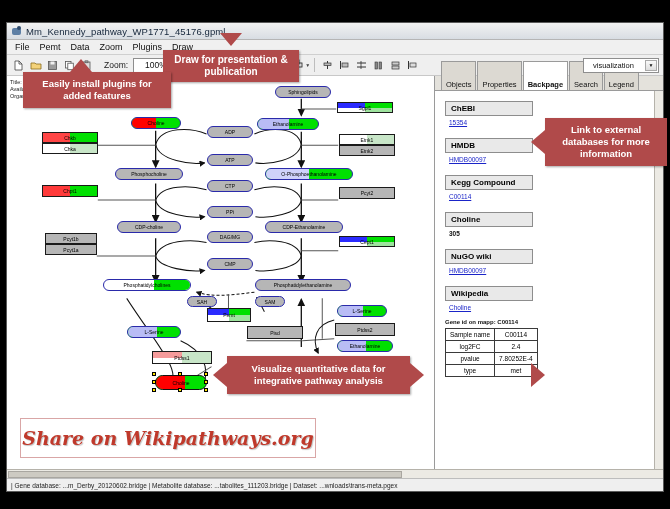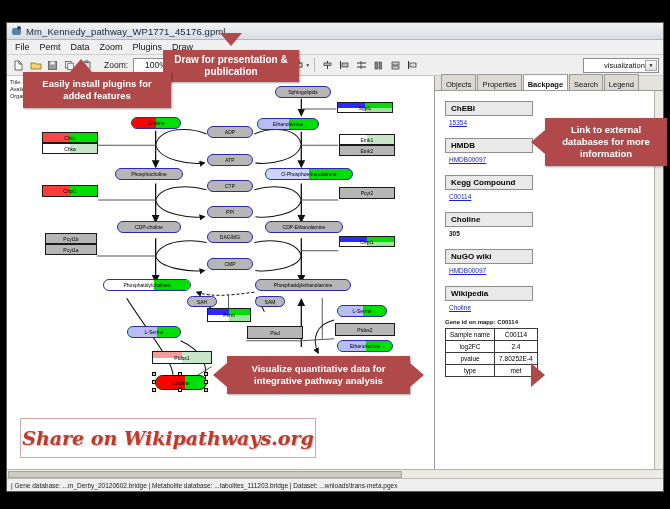--- a/index.html
+++ b/index.html
@@ -60,21 +60,21 @@
   .dropbtn{ display:flex; align-items:center; gap:1px; }
   .dropbtn .caret{ font-size:5px; color:#444; }
   .glyphbox{
     border:1px solid #555; font-size:6px; padding:0 1px; background:#fff; color:#111;
     line-height:9px;
   }
   .glyphtxt{ font-size:6px; color:#222; }
   .visualsel{
     margin-left:auto; width:76px; height:15px; background:#fff;
     border:1px solid #8e8e8e; font-size:7.5px; display:flex; align-items:center;
-    padding-left:20px; position:relative; color:#111;
+    padding-left:9px; position:relative; color:#111;
   }
   .visualsel .arw{
     position:absolute; right:1px; top:1px; width:12px; height:11px;
     background:linear-gradient(#fafafa,#dedede); border:1px solid #a9a9a9;
     display:flex; align-items:center; justify-content:center; font-size:5px;
   }
   
   .bodywrap { flex:1 1 auto; display:flex; min-height:0; background:#d4d0c8; }
   .leftpane { width:428px; background:#fff; position:relative; border-right:1px solid #9a9a9a; overflow:hidden; }
   .rightpane { flex:1 1 auto; display:flex; flex-direction:column; background:#f0efe9; min-width:0; }
@@ -92,21 +92,21 @@
   .lbl { position:relative; z-index:3; }
   .half { position:absolute; top:0; bottom:0; }
   svg.edges { position:absolute; left:0; top:0; width:100%; height:100%; }
   .selhandle{ position:absolute; width:4px; height:4px; background:#ffe200; border:1px solid #000; z-index:9;}
   
   .tabstrip {
     height:15px; background:#e4e2dc; display:flex; align-items:flex-end;
     padding-left:6px; gap:1px; border-bottom:1px solid #9a9a9a; flex:0 0 auto;
   }
   .tab {
-    font-size:7.5px; padding:5px 4px 1px; background:#dcd9d2;
+    font-size:7.5px; padding:18px 4px 1px; background:#dcd9d2;
     border:1px solid #9a9a9a; border-bottom:none; color:#111; cursor:default;
   }
   .tab.active { background:#fff; font-weight:bold;margin-top:8px; }
   .bpscroll { flex:1 1 auto; background:#fff; overflow:hidden; position:relative; padding:6px 0 0 10px; }
   .dbhead {
     display:inline-block; min-width:88px; background:#e9e9e9; border:1px solid #8d8d8d;
     font-size:8px; font-weight:bold; padding:2px 5px; color:#000; margin-bottom:3px;
   }
   .dblink { font-size:6.5px; color:#1a24c8; text-decoration:underline; margin:0 0 8px 4px; display:block; }
   .dbplain { font-size:6.5px; color:#111; margin:0 0 8px 4px; display:block; font-weight:bold;}

